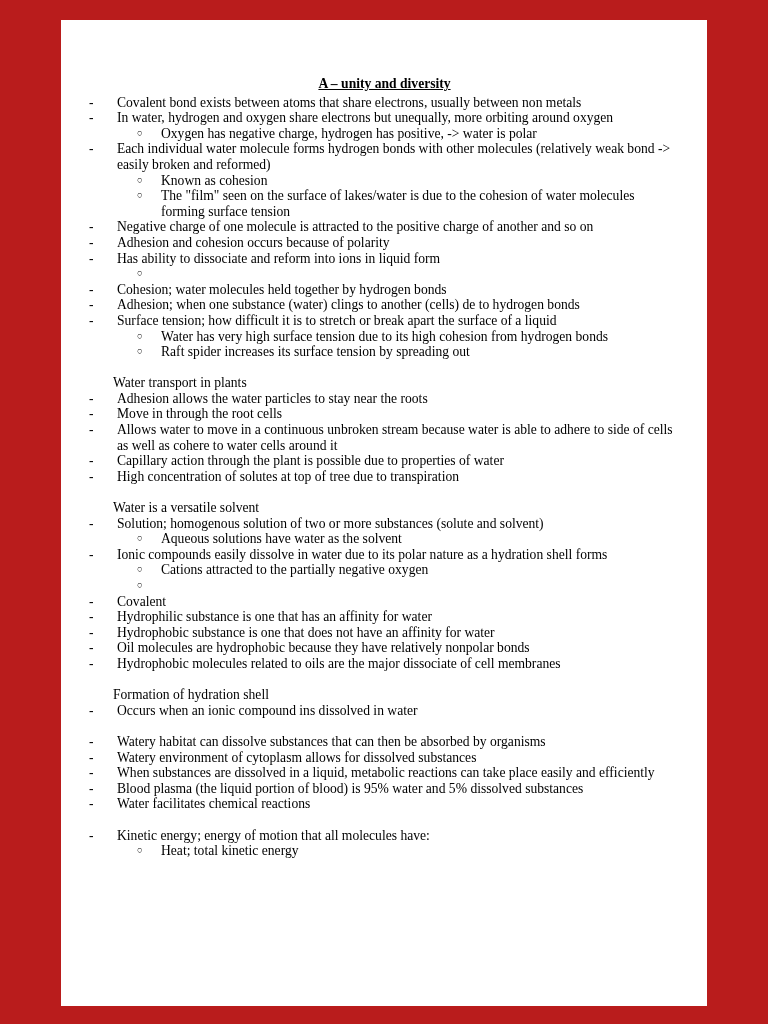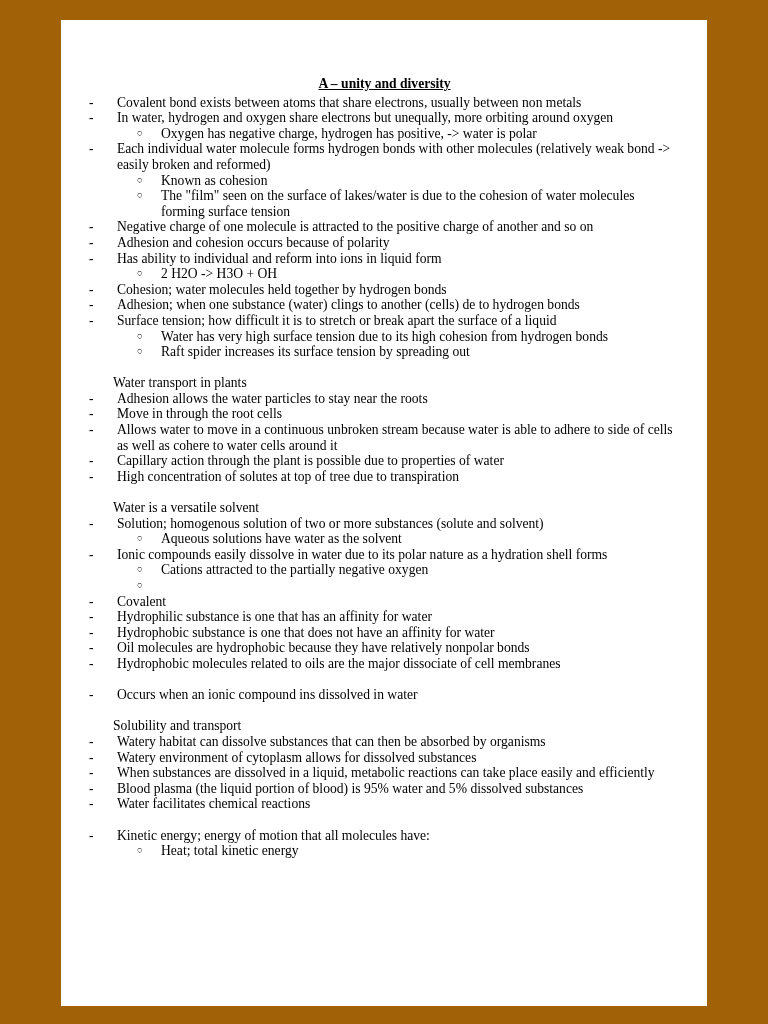--- a/index.html
+++ b/index.html
@@ -4,21 +4,21 @@
 <style>
   html, body {
     margin: 0;
     padding: 0;
     background: #7d7d7d;
     font-family: "Liberation Serif", "DejaVu Serif", serif;
   }
   .viewer {
     width: 768px;
     height: 1024px;
-    background: #a16207;
+    background: #b91c1c;
     overflow: hidden;
     box-sizing: border-box;
     padding-top: 20px;
   }
   .page {
     width: 646px;
     height: 986px;
     margin: 0 auto;
     background: #ffffff;
     box-sizing: border-box;
@@ -97,25 +97,24 @@
         <div class="line dash">
           <span class="bullet">-</span>
           <span class="text">Negative charge of one molecule is attracted to the positive charge of another and so on</span>
         </div>
         <div class="line dash">
           <span class="bullet">-</span>
           <span class="text">Adhesion and cohesion occurs because of polarity</span>
         </div>
         <div class="line dash">
           <span class="bullet">-</span>
-          <span class="text">Has ability to individual and reform into ions in liquid form</span>
-        </div>
-        <div class="line circle">
-          <span class="bullet">○</span>
-          <span class="text">2 H2O -&gt; H3O + OH</span>
+          <span class="text">Has ability to dissociate and reform into ions in liquid form</span>
+        </div>
+        <div class="line circle">
+          <span class="bullet">○</span>
         </div>
         <div class="line dash">
           <span class="bullet">-</span>
           <span class="text">Cohesion; water molecules held together by hydrogen bonds</span>
         </div>
         <div class="line dash">
           <span class="bullet">-</span>
           <span class="text">Adhesion; when one substance (water) clings to another (cells) de to hydrogen bonds</span>
         </div>
         <div class="line dash">
@@ -187,26 +186,26 @@
         </div>
         <div class="line dash">
           <span class="bullet">-</span>
           <span class="text">Oil molecules are hydrophobic because they have relatively nonpolar bonds</span>
         </div>
         <div class="line dash">
           <span class="bullet">-</span>
           <span class="text">Hydrophobic molecules related to oils are the major dissociate of cell membranes</span>
         </div>
         <div class="gap"></div>
+        <div class="header-line">Formation of hydration shell</div>
         <div class="line dash">
           <span class="bullet">-</span>
           <span class="text">Occurs when an ionic compound ins dissolved in water</span>
         </div>
         <div class="gap"></div>
-        <div class="header-line">Solubility and transport</div>
         <div class="line dash">
           <span class="bullet">-</span>
           <span class="text">Watery habitat can dissolve substances that can then be absorbed by organisms</span>
         </div>
         <div class="line dash">
           <span class="bullet">-</span>
           <span class="text">Watery environment of cytoplasm allows for dissolved substances</span>
         </div>
         <div class="line dash">
           <span class="bullet">-</span>

